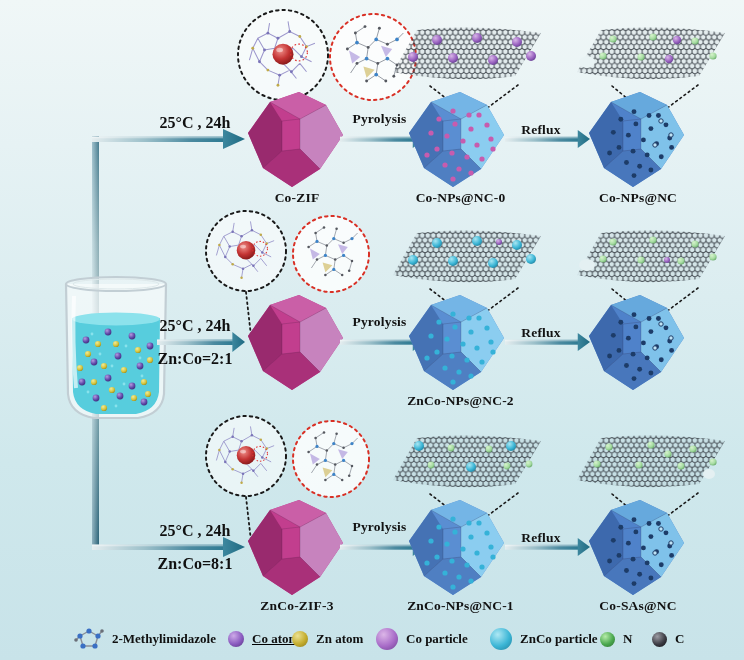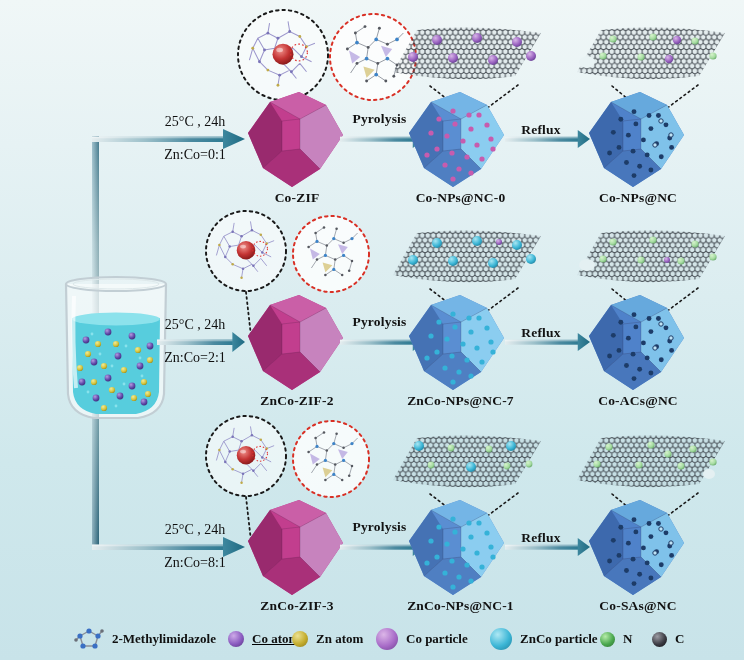--- a/index.html
+++ b/index.html
@@ -5,21 +5,21 @@
   html,body{margin:0;padding:0;background:#b9d8de;}
   #canvas{
     position:relative;width:744px;height:660px;overflow:hidden;
     background:linear-gradient(180deg,#f0f7f7 0%,#e6f2f4 22%,#dbedf0 45%,#cfe8ec 70%,#c8e3e9 100%);
     font-family:"Liberation Serif",serif;
   }
   .abs{position:absolute;}
   .row{position:absolute;left:0;width:744px;height:212px;z-index:3;}
   .r1{top:0;} .r2{top:203px;} .r3{top:408px;}
   .lbl{position:absolute;font-weight:bold;font-size:13.5px;color:#121212;text-align:center;letter-spacing:.2px;}
-  .cond{position:absolute;font-weight:normal;font-size:14px;color:#101010;text-align:center;}
+  .cond{position:absolute;font-weight:bold;font-size:16px;color:#101010;text-align:center;}
   .lbl-zif{left:217px;top:190px;width:160px;}
   .lbl-mid{left:378px;top:190px;width:165px;}
   .lbl-fin{left:558px;top:190px;width:160px;}
   .lbl-pyro{left:332px;top:111px;width:95px;}
   .lbl-reflux{left:491px;top:122px;width:100px;}
   .cond-temp{left:120px;top:114px;width:150px;}
   .cond-ratio{left:120px;top:147px;width:150px;}
   .arrow-main{left:92px;top:129px;width:153px;height:20px;}
   .r2 .arrow-main{left:157px;width:88px;}
   .arr-pyro{left:340px;top:130px;width:85px;height:18px;}
@@ -279,21 +279,20 @@
       <use href="#zoomscr" x="100" y="12" width="80" height="80"></use>
     </svg>
     <svg class="dotv" viewBox="0 0 22 38">
       <line x1="11" y1="2" x2="8" y2="36" stroke="#1a1a1a" stroke-width="1.8" stroke-dasharray="1.8 3.4" stroke-linecap="round"></line>
     </svg>
 
     <div class="cond cond-temp">25°C , 24h</div>
     <svg class="abs arrow-main">
         <use href="#arrow" width="100%" height="100%"></use>
       </svg>
-    <div class="cond cond-ratio">Zn:Co=0:1</div>
 
     <svg class="poly poly-zif poly-magenta" viewBox="0 0 110 100">
         <use href="#poly" width="110" height="100"></use>
       </svg>
     <div class="lbl lbl-zif">Co-ZIF</div>
 
     <div class="lbl lbl-pyro">Pyrolysis</div>
     <svg class="abs arr-pyro">
         <use href="#arrow" width="100%" height="100%"></use>
       </svg>
@@ -368,21 +367,20 @@
 
     <div class="cond cond-temp">25°C , 24h</div>
     <svg class="abs arrow-main">
         <use href="#arrow" width="100%" height="100%"></use>
       </svg>
     <div class="cond cond-ratio">Zn:Co=2:1</div>
 
     <svg class="poly poly-zif poly-magenta" viewBox="0 0 110 100">
         <use href="#poly" width="110" height="100"></use>
       </svg>
-    <div class="lbl lbl-zif">ZnCo-ZIF-2</div>
 
     <div class="lbl lbl-pyro">Pyrolysis</div>
     <svg class="abs arr-pyro">
         <use href="#arrow" width="100%" height="100%"></use>
       </svg>
 
     <svg class="sheet sheet1" viewBox="0 0 160 58">
       <use href="#gsheet" width="160" height="58"></use>
       <g>
           <circle cx="48" cy="14" r="5" fill="url(#cg)"></circle>
@@ -396,21 +394,21 @@
       <circle cx="110" cy="13" r="3" fill="url(#ppg)"></circle>
     </svg>
     <svg class="vee vee1" viewBox="0 0 135 27">
       <line x1="32" y1="2" x2="62" y2="25" stroke="#1a1a1a" stroke-width="1.6" stroke-dasharray="1.8 3.4" stroke-linecap="round"></line>
       <line x1="120" y1="1" x2="88" y2="25" stroke="#1a1a1a" stroke-width="1.6" stroke-dasharray="1.8 3.4" stroke-linecap="round"></line>
     </svg>
     <svg class="poly poly-mid poly-blue dots-cyan" viewBox="0 0 110 100">
       <use href="#poly" width="110" height="100"></use>
         <use href="#dots" width="110" height="100"></use>
     </svg>
-    <div class="lbl lbl-mid">ZnCo-NPs@NC-7</div>
+    <div class="lbl lbl-mid">ZnCo-NPs@NC-2</div>
 
     <div class="lbl lbl-reflux">Reflux</div>
     <svg class="abs arr-reflux">
         <use href="#arrow" width="100%" height="100%"></use>
       </svg>
 
     <svg class="sheet sheet2" viewBox="0 0 160 58">
       <use href="#gsheet" width="160" height="58"></use>
       <ellipse cx="14" cy="36" rx="8" ry="6" fill="#e4f0f2"></ellipse>
       <g>
@@ -430,21 +428,20 @@
     </svg>
     <svg class="poly poly-fin poly-blue2 dots-navy" viewBox="0 0 110 100">
       <use href="#poly" width="110" height="100"></use>
         <use href="#dots" width="110" height="100" transform="translate(4,2) scale(0.94)"></use>
       <g stroke="#1d3c68" fill="#bfe3f5" stroke-width="1">
           <circle cx="78" cy="32" r="2.2"></circle>
           <circle cx="88" cy="46" r="2.2"></circle>
           <circle cx="72" cy="56" r="2.2"></circle>
         </g>
     </svg>
-    <div class="lbl lbl-fin">Co-ACs@NC</div>
   </div>
 
   <div class="row r3">
     <svg class="inset2" viewBox="0 0 176 94">
       <circle cx="46" cy="44" r="40" fill="rgba(255,255,255,.55)" stroke="#1a1a1a" stroke-width="2" stroke-dasharray="2.4 4" stroke-linecap="round"></circle>
       <use href="#web" x="9" y="7" width="74" height="74"></use>
       <circle cx="131" cy="47" r="38" fill="rgba(255,255,255,.8)" stroke="#d93025" stroke-width="2" stroke-dasharray="2.4 4" stroke-linecap="round"></circle>
       <use href="#zoomscr" x="96" y="12" width="70" height="70"></use>
     </svg>
     <svg class="dotv" viewBox="0 0 24 50">

